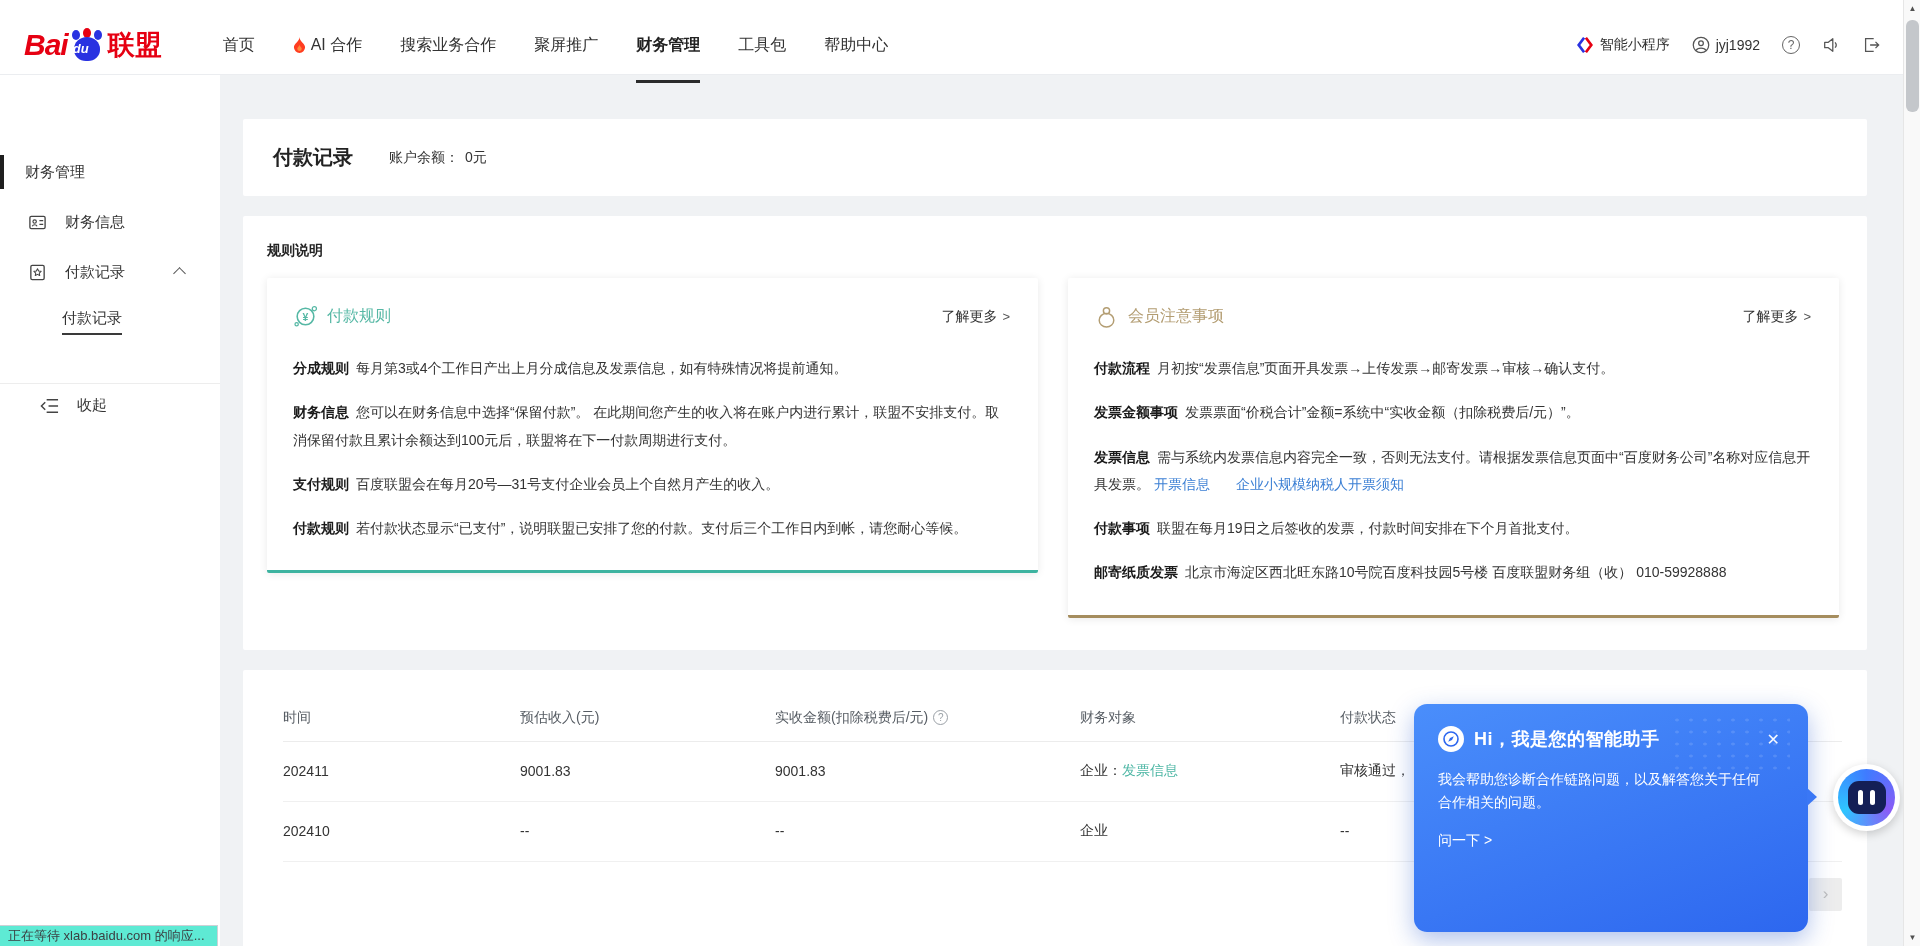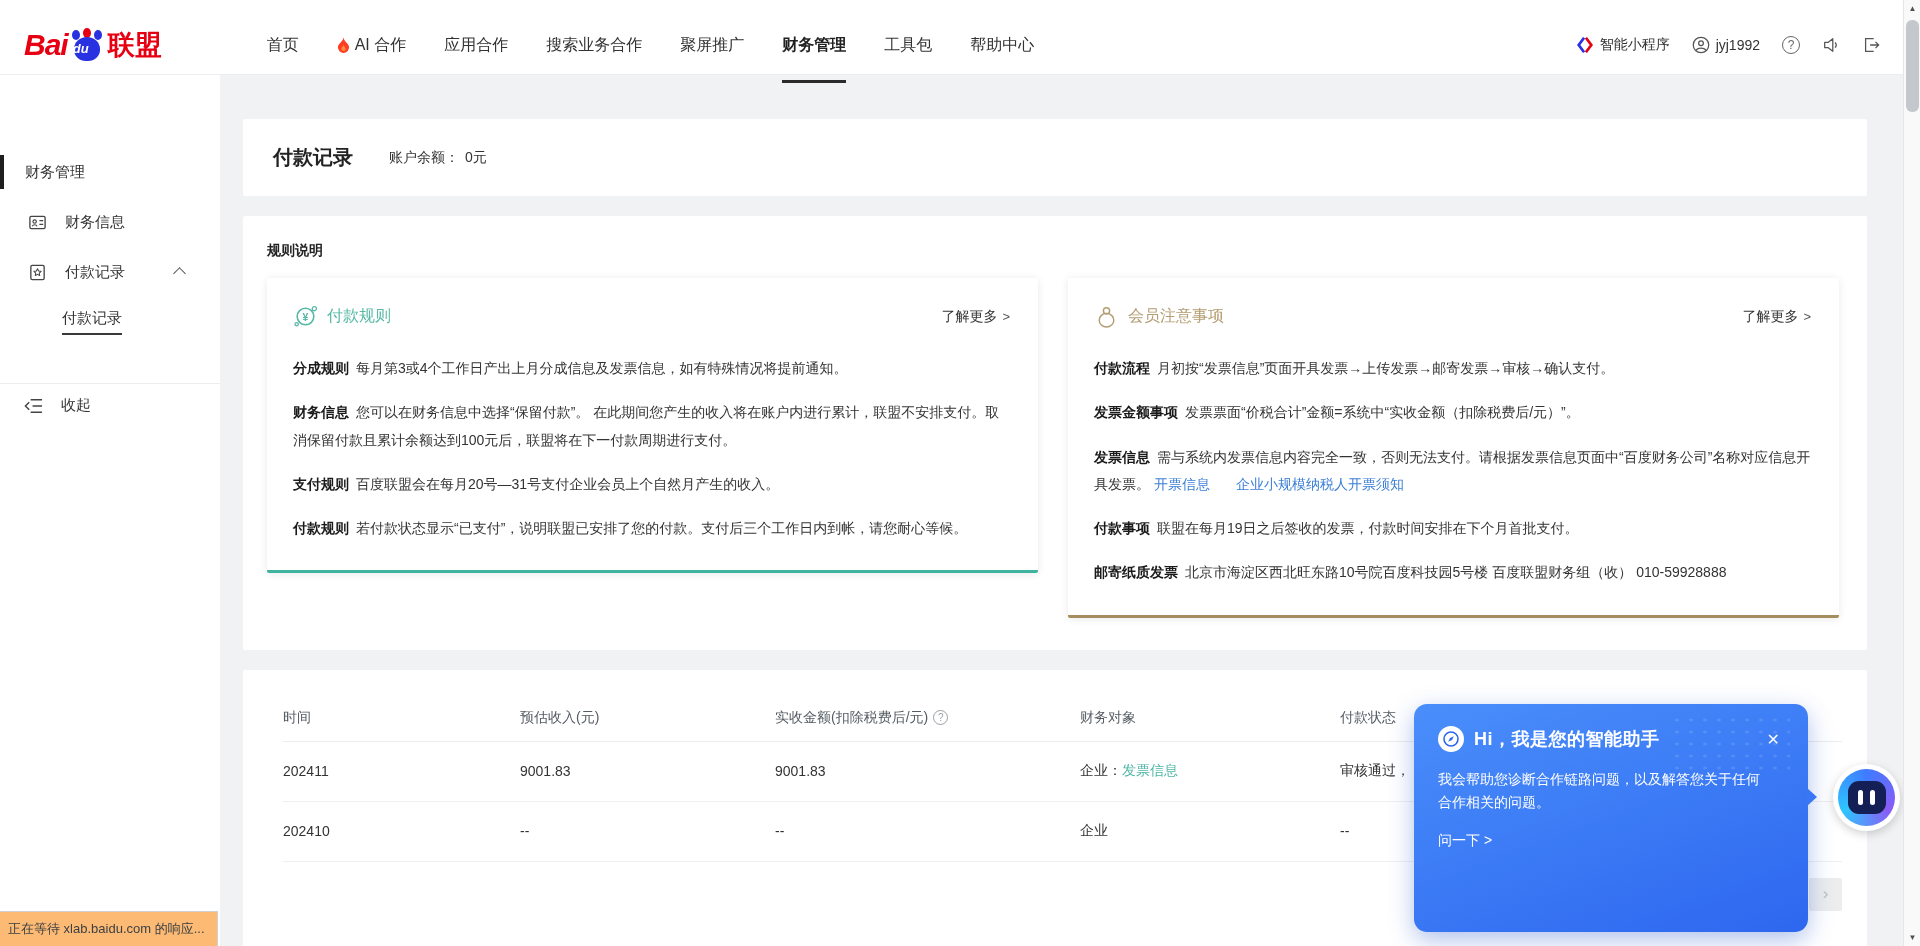--- a/index.html
+++ b/index.html
@@ -1,21 +1,21 @@
 <!DOCTYPE html>
 <html><head>
 <meta charset="utf-8">
 <style>
   * { margin:0; padding:0; box-sizing:border-box; }
   html,body { width:1920px; height:946px; overflow:hidden; background:#f0f2f4;
     font-family:"Liberation Sans","DejaVu Sans",sans-serif; color:#333; }
 
   
   .topbar { position:relative; height:75px; background:#fff; border-bottom:1px solid #ebedf0;
-    display:flex; align-items:center; padding:16px 40px 0 24px; z-index:30;gap:44px; }
+    display:flex; align-items:center; padding:16px 40px 0 24px; z-index:30; }
   .logo { display:flex; align-items:center; margin-right:42px; cursor:pointer; }
   .logo .bai { color:#e60012; font-size:30px; font-weight:bold; font-style:italic; letter-spacing:-1px; }
   .paw { position:relative; width:34px; height:34px; margin:0 2px; }
   .paw .pad { position:absolute; left:4px; top:9px; width:26px; height:24px; background:#2932e1;
     border-radius:50% 50% 46% 46%; }
   .paw .toe { position:absolute; width:8px; height:10px; border-radius:50%; background:#2932e1; }
   .paw .toe.t1 { left:2px; top:2px; } .paw .toe.t2 { left:13px; top:0; background:#e60012; }
   .paw .toe.t3 { left:24px; top:2px; }
   .paw .du { position:absolute; left:0; right:12px; top:13px; text-align:center; color:#fff;
     font-size:13px; font-weight:bold; font-style:italic; }
@@ -40,21 +40,21 @@
     color:#333; cursor:pointer; }
   .side-title { padding-left:25px; }
   .side-title .bar { position:absolute; left:0; top:8px; width:4px; height:34px; background:#1f1f1f; }
   .side-item { padding-left:28px; gap:18px; }
   .side-item svg { flex:none; }
   .side-sub { padding-left:62px; }
   .side-sub .sub-label { border-bottom:2px solid #3a3a3a; padding-bottom:5px; }
   .chev-up { position:absolute; right:36px; top:22px; width:9px; height:9px; border-left:1.6px solid #555;
     border-top:1.6px solid #555; transform:rotate(45deg); }
   .side-collapse { margin-top:36px; border-top:1px solid #ededed; height:44px; display:flex;
-    align-items:center; padding-left:24px; gap:18px; font-size:15px; color:#333; cursor:pointer; }
+    align-items:center; padding-left:40px; gap:18px; font-size:15px; color:#333; cursor:pointer; }
 
   .main { flex:1; padding:44px 53px 0 23px; }
 
   .panel { background:#fff; border-radius:2px; }
   .panel-header { height:77px; display:flex; align-items:center; padding:0 30px; margin-bottom:20px; }
   .page-title { font-size:20px; font-weight:bold; color:#222; }
   .balance { margin-left:36px; font-size:14px; color:#333; }
   .balance b { font-weight:normal; margin-left:6px; }
 
   .rules-panel { padding:26px 28px 32px 24px; }
@@ -129,21 +129,21 @@
   
   .scrollbar { position:absolute; right:0; top:0; width:17px; height:946px; background:#f9f9f9;
     border-left:1px solid #e6e6e6; z-index:50; }
   .sb-arrow { position:absolute; left:0; width:17px; height:17px; display:flex; align-items:center;
     justify-content:center; font-size:8px; color:#505050; cursor:pointer; }
   .sb-up { top:0; } .sb-down { bottom:0; }
   .sb-thumb { position:absolute; left:2px; top:20px; width:13px; height:92px; background:#c4c7cb;
     border-radius:6px; cursor:pointer; }
 
   
-  .status-bar { position:absolute; left:0; bottom:0; height:35px; background:#fdba74;
+  .status-bar { position:absolute; left:0; bottom:0; height:21px; background:#5eead4;
     border:1px solid #cdd1d6; border-left:none; border-bottom:none; display:flex; align-items:center;
     padding:0 12px 0 8px; font-size:13px; color:#3c4043; z-index:60; }
 </style>
 </head>
 <body>
 
 <div class="topbar">
   <div class="logo">
     <span class="bai">Bai</span>
     <span class="paw">
@@ -157,21 +157,20 @@
   </div>
   <div class="nav">
     <span class="nav-item">首页</span>
     <span class="nav-item">
       <svg class="flame" viewBox="0 0 14 17">
         <path d="M7 0 C7 5 1 7 1 11 a6 6 0 0 0 12 0 C13 7 7 5 7 0 Z" fill="#ff3d20"></path>
         <path d="M7 8 C7 10 4.6 11 4.6 12.6 a2.4 2.4 0 0 0 4.8 0 C9.4 11 7 10 7 8 Z" fill="#ff8a3d"></path>
       </svg>
       <span>AI 合作</span>
     </span>
-    <span class="nav-item">应用合作</span>
     <span class="nav-item">搜索业务合作</span>
     <span class="nav-item">聚屏推广</span>
     <span class="nav-item active">财务管理</span>
     <span class="nav-item">工具包</span>
     <span class="nav-item">帮助中心</span>
   </div>
   <div class="topbar-right">
     <span class="tb-group">
       <svg class="tb-icon" viewBox="0 0 20 20">
         <path d="M9 2 L3 10 L9 18" fill="none" stroke="#2932e1" stroke-width="3"></path>

